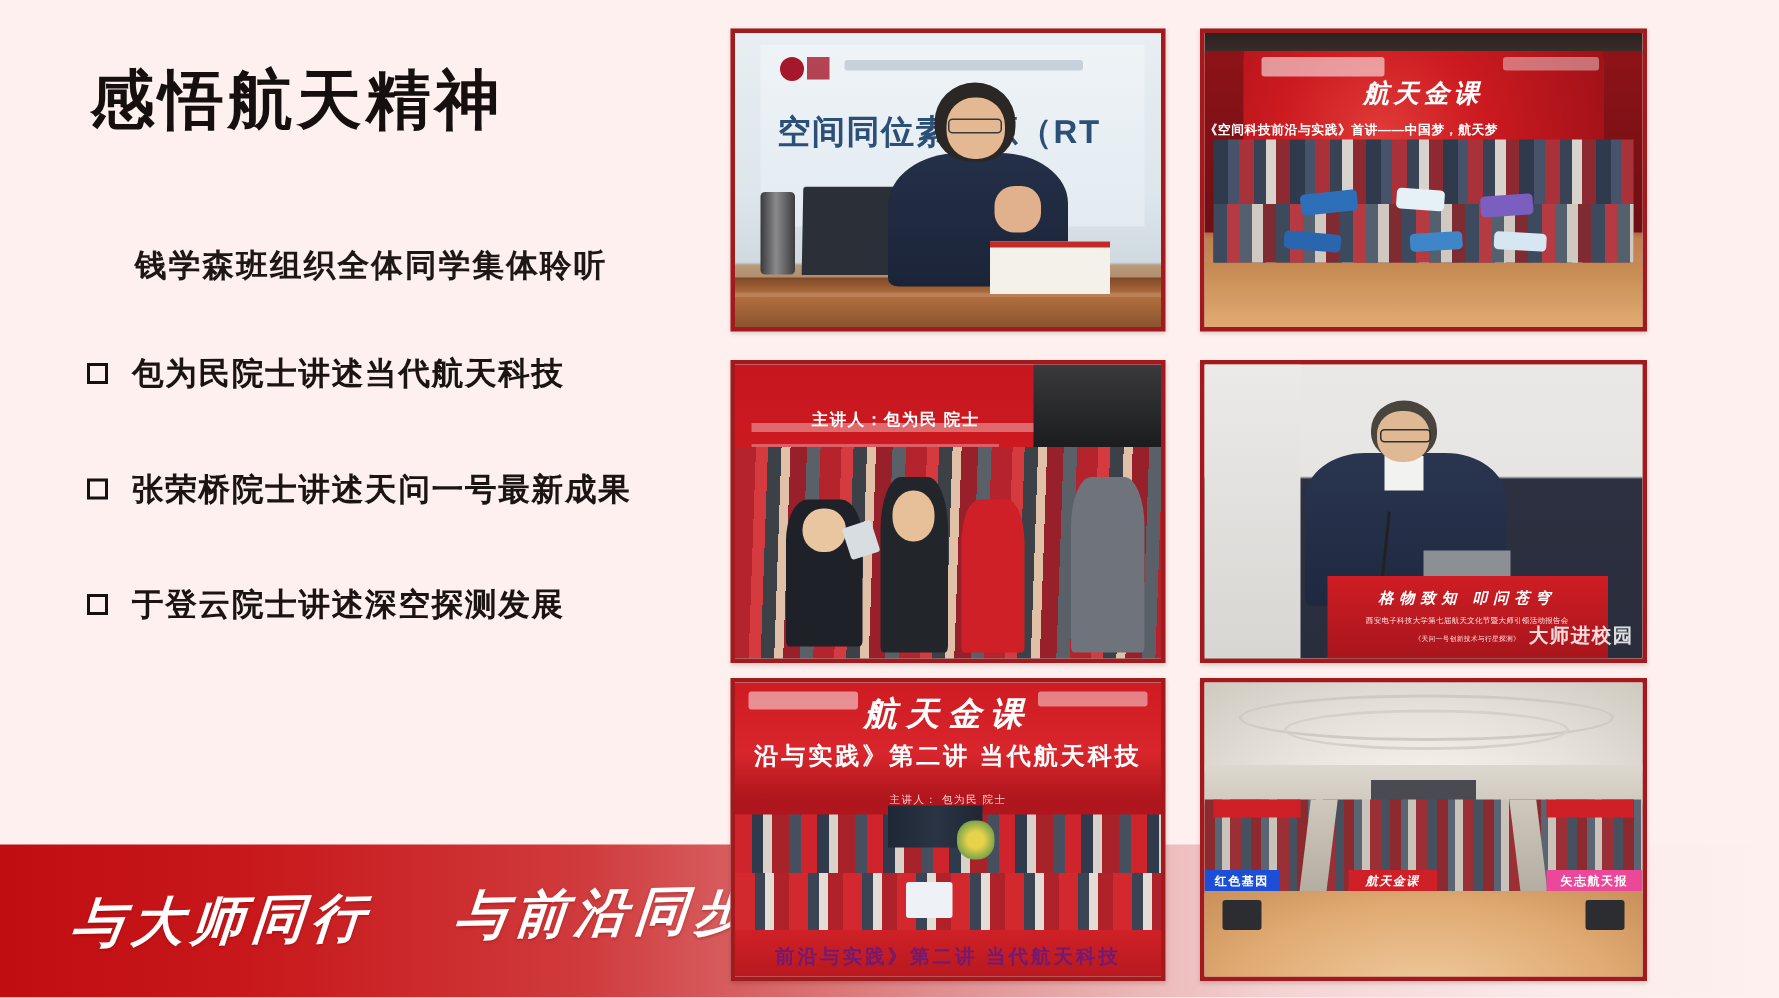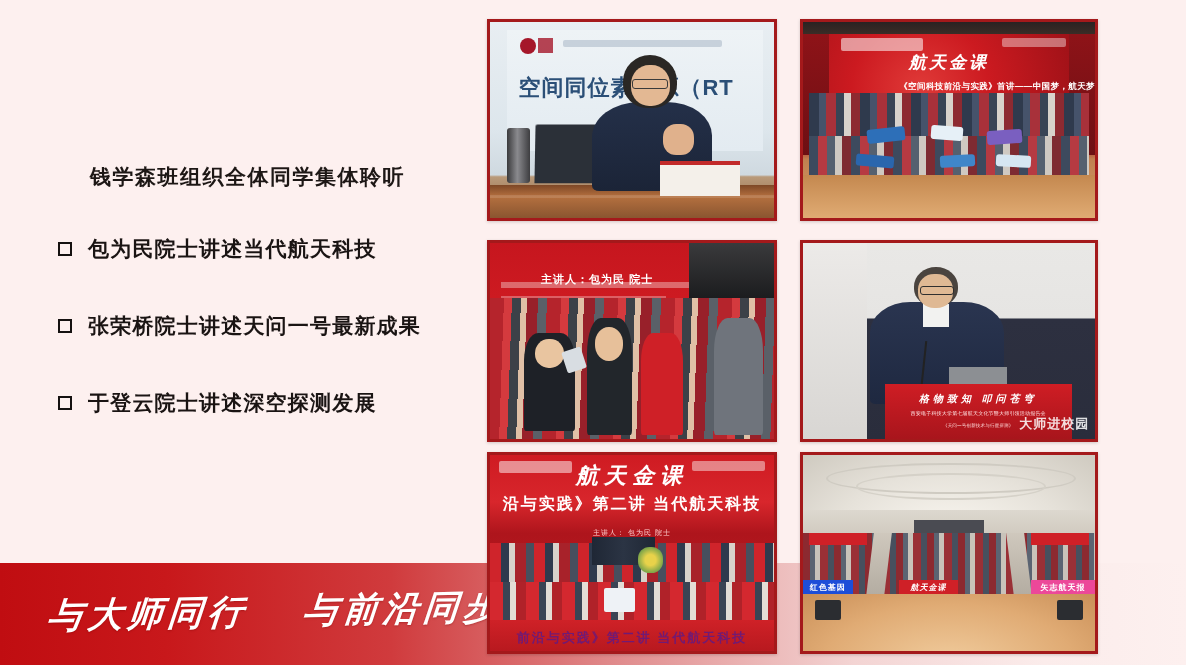--- a/index.html
+++ b/index.html
@@ -84,21 +84,21 @@
   .p1-body{position:absolute;left:36%;top:41%;width:42%;height:45%;background:linear-gradient(180deg,#243049,#1b2437);border-radius:40% 38% 6% 6%;}
   .p1-hand{position:absolute;left:61%;top:52%;width:11%;height:16%;background:#e0b18c;border-radius:42%;}
   .p1-plate{position:absolute;left:60%;bottom:11%;width:28%;height:16%;background:#f4f0ea;border-top:4px solid #c22a2a;}
 
   
   .p2-bg{position:absolute;inset:0;background:linear-gradient(180deg,#2a2222 0%,#3a2c26 6%,#3a2c26 8%,#cf1a22 9%,#d32026 40%,#a8151c 62%,#c08050 70%,#d9a26c 100%);}
   .p2-back{position:absolute;left:9%;top:6%;width:82%;height:62%;background:radial-gradient(circle at 38% 45%,#e03a38 0%,#cc1a20 42%,#9d1117 100%);}
   .p2-pillL{position:absolute;left:0;top:6%;width:9%;height:62%;background:linear-gradient(180deg,#8e1318,#6d0f13);}
   .p2-pillR{position:absolute;right:0;top:6%;width:9%;height:62%;background:linear-gradient(180deg,#8e1318,#6d0f13);}
   .p2-t1{position:absolute;left:0;right:0;top:15%;text-align:center;color:#fff;font-size:17px;font-weight:700;font-style:italic;letter-spacing:3px;font-family:"Liberation Serif",serif;}
-  .p2-t2{position:absolute;left:0;right:0;top:30%;text-align:right;color:#fff;font-size:8.5px;font-weight:700;letter-spacing:.4px;}
+  .p2-t2{position:absolute;left:0;right:0;top:30%;text-align:left;color:#fff;font-size:8.5px;font-weight:700;letter-spacing:.4px;}
   .p2-t3{position:absolute;left:0;right:0;top:41%;text-align:center;color:#ffd9a8;font-size:7px;letter-spacing:1px;}
   .p2-logos{position:absolute;left:13%;top:8%;width:28%;height:7%;background:rgba(255,255,255,.55);border-radius:2px;}
   .p2-logos2{position:absolute;right:10%;top:8%;width:22%;height:5%;background:rgba(255,255,255,.4);border-radius:2px;}
   .p2-crowd{position:absolute;left:2%;bottom:22%;width:96%;height:42%;
     background:repeating-linear-gradient(90deg,#2f3a4d 0 10px,#46536b 10px 17px,#a8313a 17px 27px,#384455 27px 35px,#d8d3cc 35px 42px,#8d2a31 42px 51px);}
   .p2-crowd2{position:absolute;left:2%;bottom:22%;width:96%;height:20%;
     background:repeating-linear-gradient(90deg,#3d4a5e 0 9px,#b63a42 9px 18px,#55606f 18px 26px,#cfc9c2 26px 33px,#7e2b32 33px 42px);}
   .p2-floor{position:absolute;left:0;bottom:0;width:100%;height:22%;background:linear-gradient(180deg,#c4884f,#e0ab73);}
   .p2-sign1{position:absolute;left:22%;bottom:39%;width:13%;height:7%;background:#2d6fb8;border-radius:3px;transform:rotate(-6deg);}
   .p2-sign2{position:absolute;left:44%;bottom:40%;width:11%;height:7%;background:#e6f0f7;border-radius:3px;transform:rotate(4deg);}
@@ -178,20 +178,21 @@
   .p6-spkR{position:absolute;right:4%;bottom:16%;width:9%;height:10%;background:#2b2d31;border-radius:2px;}
 </style>
 </head>
 <body>
 
 <div class="slide">
 
   <div class="banner"></div>
   <div class="banner-text">与大师同行    与前沿同步</div>
 
+  <div class="title">感悟航天精神</div>
   <div class="subtitle">钱学森班组织全体同学集体聆听</div>
 
   <div class="bullets">
     <div class="bullet-row">
       <span class="bullet-marker"></span>
       <span class="bullet-label">包为民院士讲述当代航天科技</span>
     </div>
     <div class="bullet-row">
       <span class="bullet-marker"></span>
       <span class="bullet-label">张荣桥院士讲述天问一号最新成果</span>

